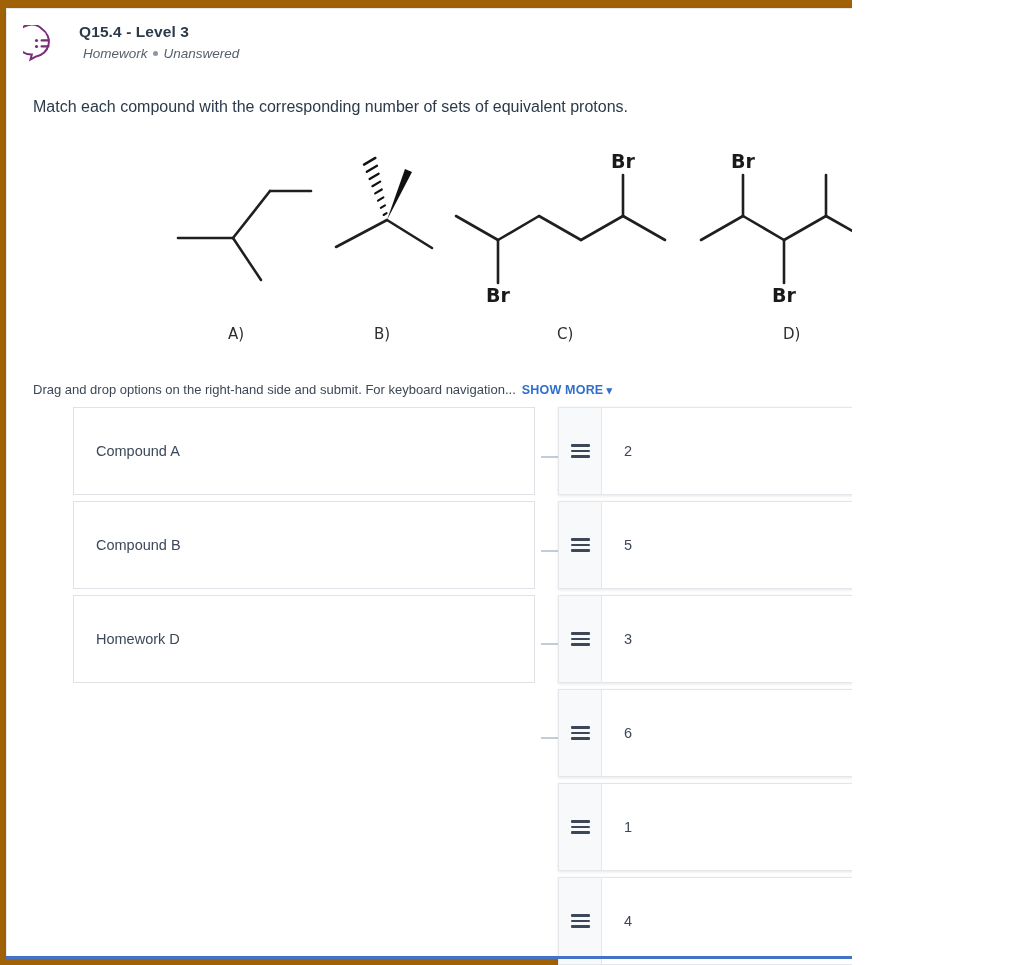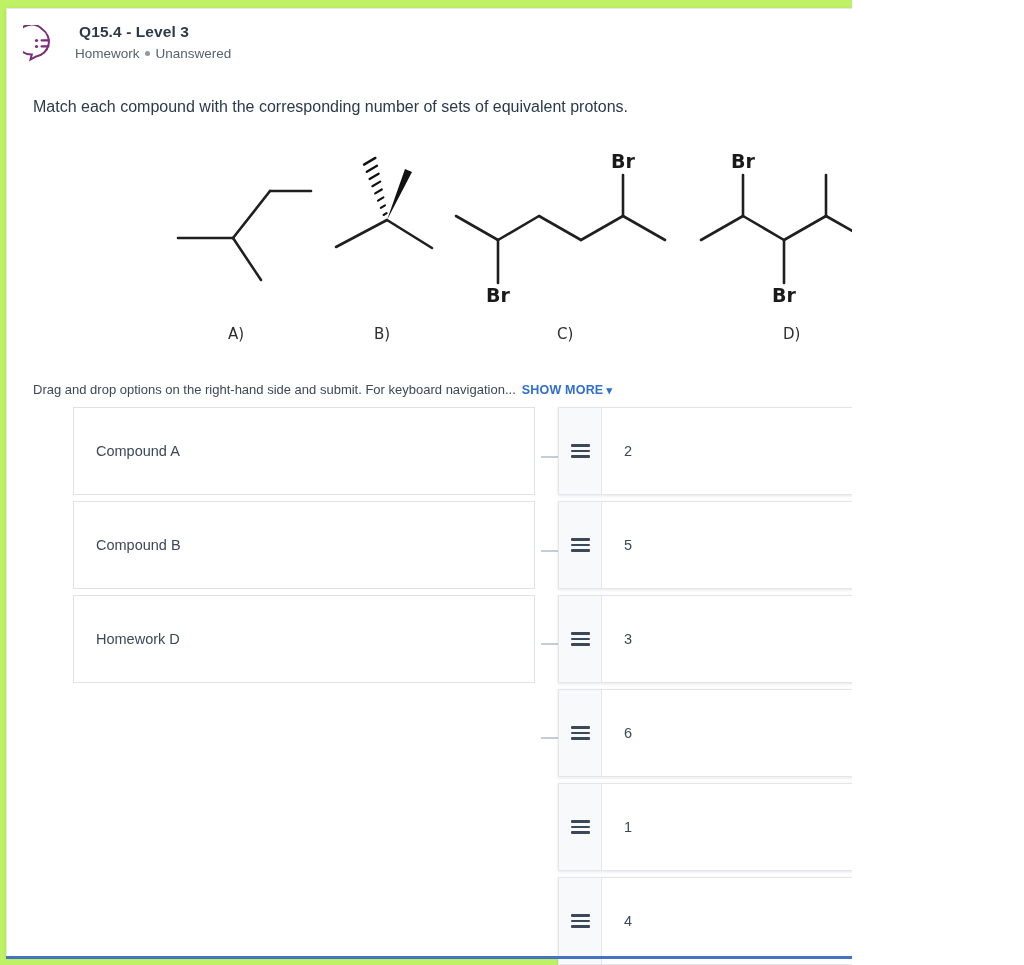--- a/index.html
+++ b/index.html
@@ -6,21 +6,21 @@
   html, body {
     margin: 0; padding: 0;
     width: 1024px; height: 965px;
     background: #ffffff;
     font-family: "Liberation Sans", sans-serif;
   }
   #root {
     position: relative;
     width: 852px; height: 965px;
     overflow: hidden;
-    background: #bef264;
+    background: #a16207;
   }
 
   
   .question-card {
     position: absolute;
     left: 6px; top: 8px;
     width: 1016px;
     height: 948px;
     background: #ffffff;
     border: 1px solid #e6e8ec;
@@ -44,24 +44,25 @@
     position: absolute;
     left: 72px; top: 14px;
     font-size: 15.5px;
     font-weight: bold;
     color: #2b3a4a;
     letter-spacing: 0.1px;
     white-space: nowrap;
   }
   .q-sub {
     position: absolute;
-    left: 68px; top: 37px;
+    left: 76px; top: 37px;
     font-size: 13.5px;
     color: #56616e;
     white-space: nowrap;
+    font-style: italic;
   }
   .q-sub .dot {
     display: inline-block;
     width: 5px; height: 5px;
     border-radius: 50%;
     background: #8c98a4;
     vertical-align: middle;
     margin: 0 6px 2px 5px;
   }
   .star-btn {

